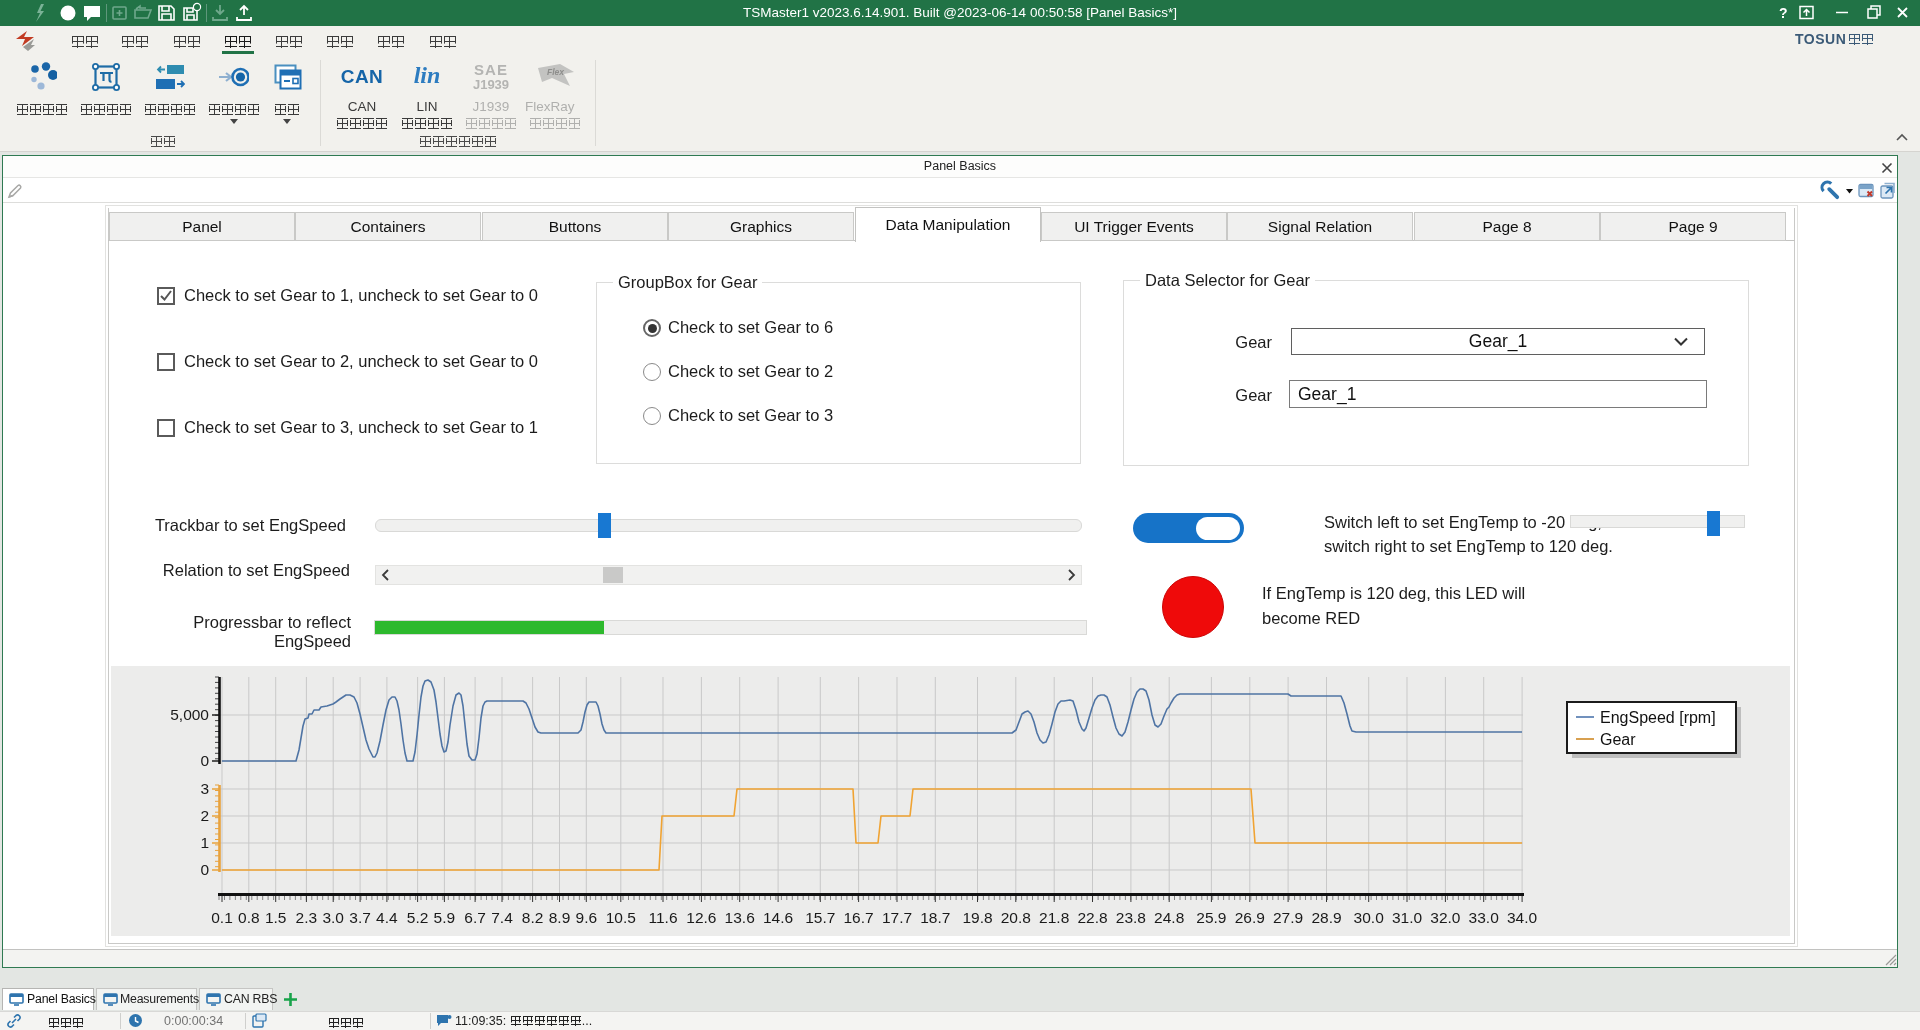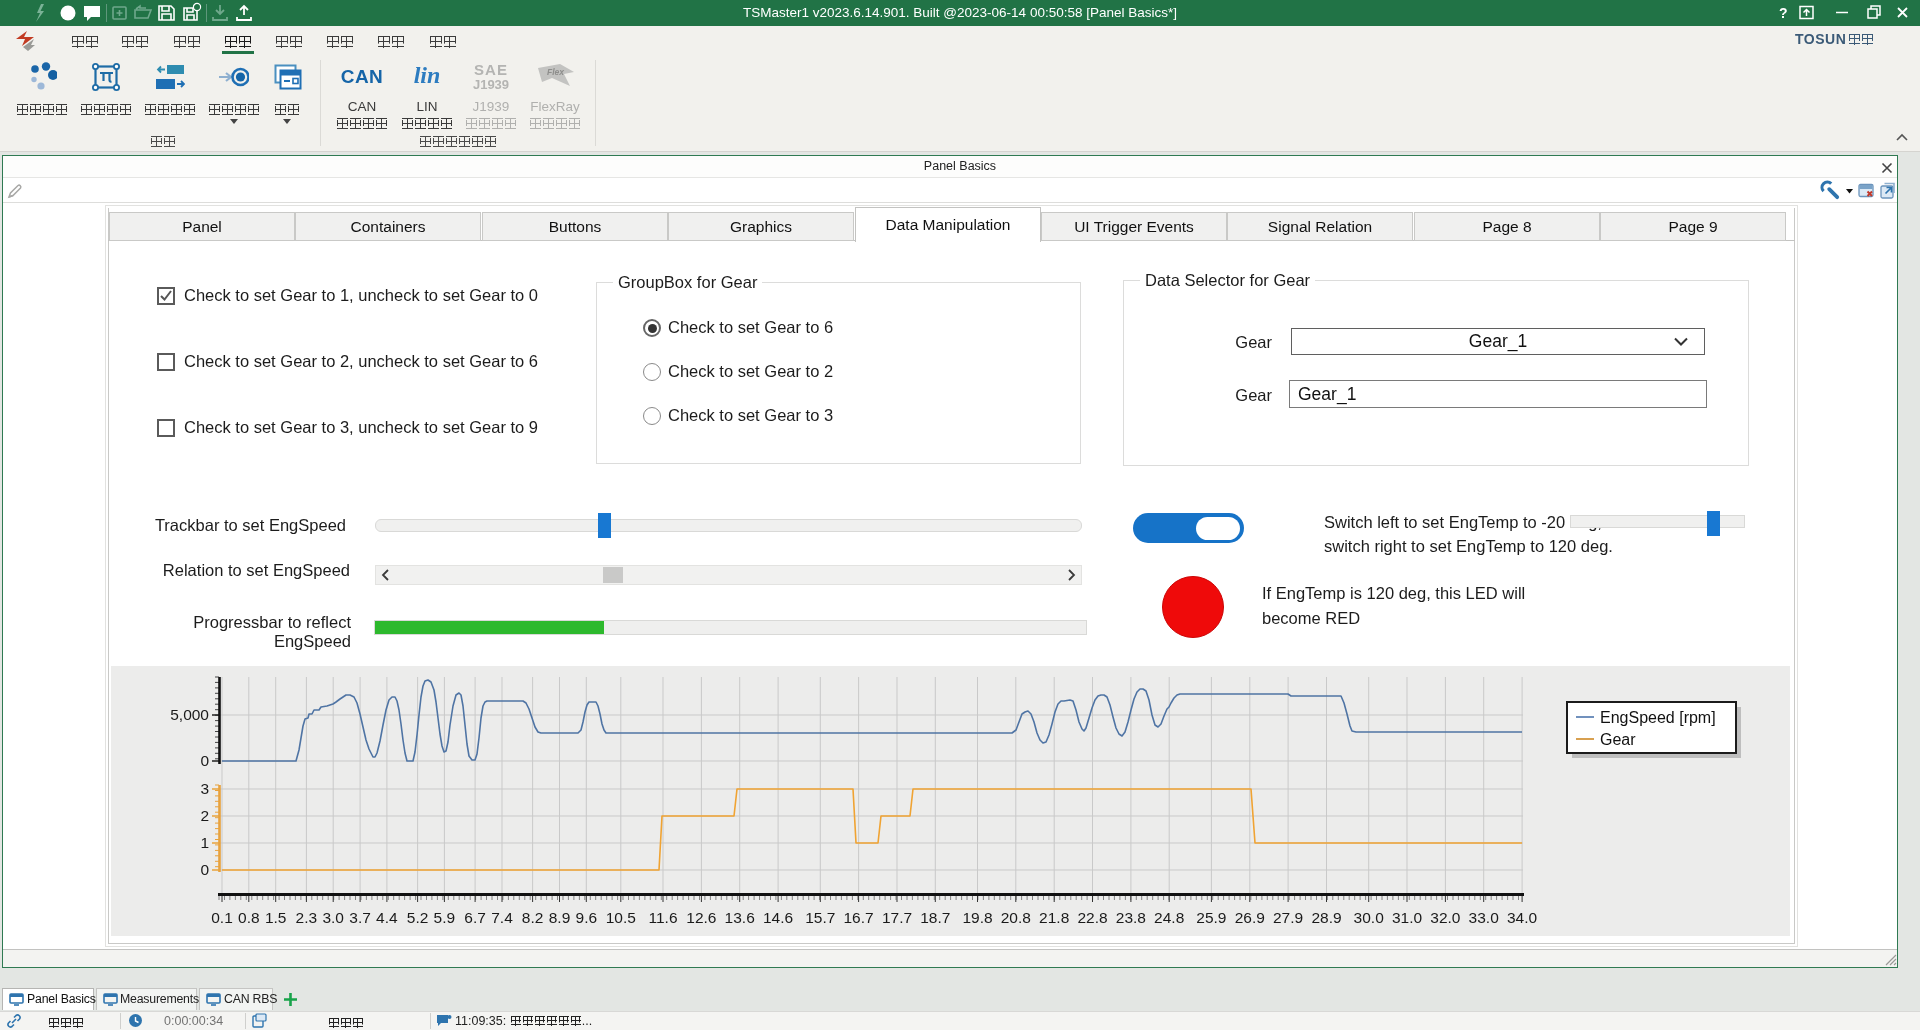--- a/index.html
+++ b/index.html
@@ -123,21 +123,21 @@
 <svg class="abs" style="left:530px;top:62px" width="50" height="30" viewBox="0 0 50 30">
 <path d="M8 6 L30 2 L44 10 L34 12 L40 24 L22 16 L12 20 Z" fill="#c3c3c1"></path>
 <text x="17" y="13" font-size="8.5" font-style="italic" font-weight="bold" fill="#8e8e8c" font-family="Liberation Sans">Flex</text>
 </svg>
 <div class="abs" style="left:332px;top:99px;width:60px;text-align:center;font-size:13.5px;color:#3a3a3a">CAN</div>
 <div class="abs" style="left:330px;top:115px;width:64px;text-align:center"><i class="cn" style="width:11px;height:11px;--c:#3a3a3a"></i><i class="cn" style="width:11px;height:11px;--c:#3a3a3a"></i><i class="cn" style="width:11px;height:11px;--c:#3a3a3a"></i><i class="cn" style="width:11px;height:11px;--c:#3a3a3a"></i></div>
 <div class="abs" style="left:397px;top:99px;width:60px;text-align:center;font-size:13.5px;color:#3a3a3a">LIN</div>
 <div class="abs" style="left:395px;top:115px;width:64px;text-align:center"><i class="cn" style="width:11px;height:11px;--c:#3a3a3a"></i><i class="cn" style="width:11px;height:11px;--c:#3a3a3a"></i><i class="cn" style="width:11px;height:11px;--c:#3a3a3a"></i><i class="cn" style="width:11px;height:11px;--c:#3a3a3a"></i></div>
 <div class="abs" style="left:461px;top:99px;width:60px;text-align:center;font-size:13.5px;color:#b0b0ae">J1939</div>
 <div class="abs" style="left:459px;top:115px;width:64px;text-align:center"><i class="cn" style="width:11px;height:11px;--c:#b0b0ae"></i><i class="cn" style="width:11px;height:11px;--c:#b0b0ae"></i><i class="cn" style="width:11px;height:11px;--c:#b0b0ae"></i><i class="cn" style="width:11px;height:11px;--c:#b0b0ae"></i></div>
-<div class="abs" style="left:525px;top:99px;width:60px;text-align:center;font-size:13.5px;color:#b0b0ae">FlexRay</div>
+<div class="abs" style="left:525px;top:99px;width:60px;text-align:left;font-size:13.5px;color:#b0b0ae">FlexRay</div>
 <div class="abs" style="left:523px;top:115px;width:64px;text-align:center"><i class="cn" style="width:11px;height:11px;--c:#b0b0ae"></i><i class="cn" style="width:11px;height:11px;--c:#b0b0ae"></i><i class="cn" style="width:11px;height:11px;--c:#b0b0ae"></i><i class="cn" style="width:11px;height:11px;--c:#b0b0ae"></i></div>
 <svg class="abs" style="left:1894px;top:132px" width="16" height="12" viewBox="0 0 16 12">
     <path d="M3 8 L8 3 L13 8" stroke="#555" stroke-width="1.6" fill="none"></path>
   </svg>
 <div class="abs" style="left:2px;top:155px;width:1896px;height:813px;background:#fff;border:1px solid #2f7a52"></div>
 <div class="abs" style="left:3px;top:156px;width:1894px;height:22px;background:#fdfdfc;border-bottom:1px solid #e6e6e4"></div>
 <div class="abs" style="left:760px;top:159px;width:400px;text-align:center;font-size:12.5px;color:#222">Panel Basics</div>
 <svg class="abs" style="left:1879px;top:160px" width="16" height="16" viewBox="0 0 16 16">
     <path d="M3.5 3.5 l9 9 M12.5 3.5 l-9 9" stroke="#444" stroke-width="1.6"></path>
   </svg>
@@ -169,22 +169,22 @@
 <div class="abs" style="left:1227px;top:212px;width:186px;height:29px;background:#f0f0ef;border:1px solid #c9c9c7;text-align:center;font-size:15.5px;color:#111;line-height:27px">Signal Relation</div>
 <div class="abs" style="left:1414px;top:212px;width:186px;height:29px;background:#f0f0ef;border:1px solid #c9c9c7;text-align:center;font-size:15.5px;color:#111;line-height:27px">Page 8</div>
 <div class="abs" style="left:1600px;top:212px;width:186px;height:29px;background:#f0f0ef;border:1px solid #c9c9c7;text-align:center;font-size:15.5px;color:#111;line-height:27px">Page 9</div>
 <div class="cb" style="left:157px;top:287px"></div>
 <svg class="abs" style="left:159px;top:289px" width="14" height="14" viewBox="0 0 14 14">
     <path d="M2 7 l3.5 3.5 L12 2" stroke="#555" stroke-width="2" fill="none"></path>
   </svg>
 <div class="cb" style="left:157px;top:353px"></div>
 <div class="cb" style="left:157px;top:419px"></div>
 <div class="lab" style="left:184px;top:286px">Check to set Gear to 1, uncheck to set Gear to 0</div>
-<div class="lab" style="left:184px;top:352px">Check to set Gear to 2, uncheck to set Gear to 6</div>
-<div class="lab" style="left:184px;top:418px">Check to set Gear to 3, uncheck to set Gear to 9</div>
+<div class="lab" style="left:184px;top:352px">Check to set Gear to 2, uncheck to set Gear to 0</div>
+<div class="lab" style="left:184px;top:418px">Check to set Gear to 3, uncheck to set Gear to 1</div>
 <fieldset class="abs" style="left:596px;top:273px;width:485px;height:191px;border:1px solid #dcdcdb;background:#fff">
     <legend style="margin-left:16px;padding:0 5px;font-size:16.5px;color:#1c1c1c;font-family:'Liberation Sans',sans-serif">GroupBox for Gear</legend>
   </fieldset>
 <div class="abs" style="left:643px;top:319px;width:18px;height:18px;border-radius:50%;border:2px solid #666;background:#fff"></div>
 <div class="abs" style="left:647.5px;top:323.5px;width:9px;height:9px;border-radius:50%;background:#333"></div>
 <div class="lab" style="left:668px;top:318px">Check to set Gear to 6</div>
 <div class="abs" style="left:643px;top:363px;width:18px;height:18px;border-radius:50%;border:1.6px solid #8a8a8a;background:#fff"></div>
 <div class="lab" style="left:668px;top:362px">Check to set Gear to 2</div>
 <div class="abs" style="left:643px;top:407px;width:18px;height:18px;border-radius:50%;border:1.6px solid #8a8a8a;background:#fff"></div>
 <div class="lab" style="left:668px;top:406px">Check to set Gear to 3</div>

